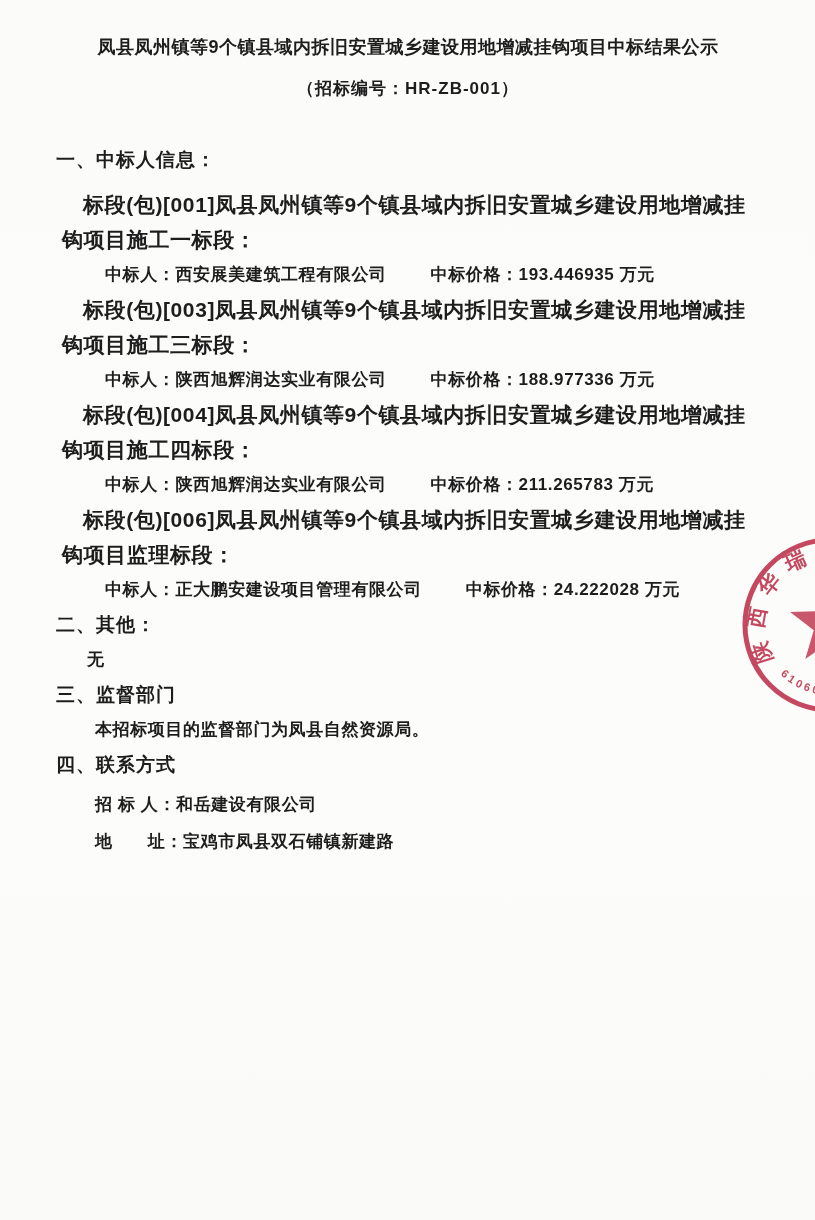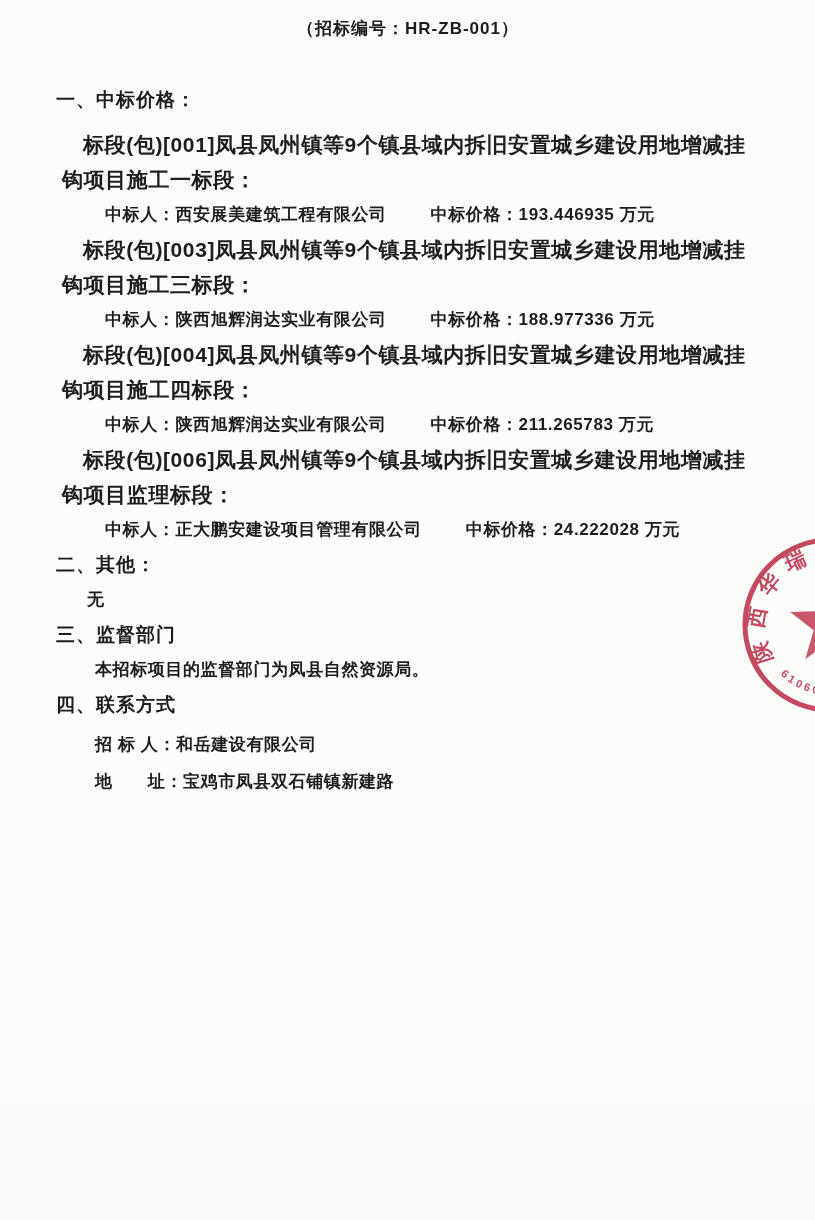--- a/index.html
+++ b/index.html
@@ -61,23 +61,24 @@
     pointer-events:none;
   }
   .seal text{font-family:"Liberation Sans","DejaVu Sans",sans-serif;font-weight:700;}
 </style>
 </head>
 <body>
 
 <div class="page">
   <div class="content">
 
+    <div class="doc-title">凤县凤州镇等9个镇县域内拆旧安置城乡建设用地增减挂钩项目中标结果公示</div>
     <div class="doc-subtitle">（招标编号：HR-ZB-001）</div>
 
-    <div class="sec-heading h1">一、中标价格：</div>
+    <div class="sec-heading h1">一、中标人信息：</div>
 
     <div class="lots">
 
       <div>
         <p class="lot-desc">标段(包)[001]凤县凤州镇等9个镇县域内拆旧安置城乡建设用地增减挂钩项目施工一标段：</p>
         <p class="lot-winner"><span>中标人：</span><span class="winner-name">西安展美建筑工程有限公司</span><span>中标价格：</span><span>193.446935 万元</span></p>
       </div>
 
 
       <div>

